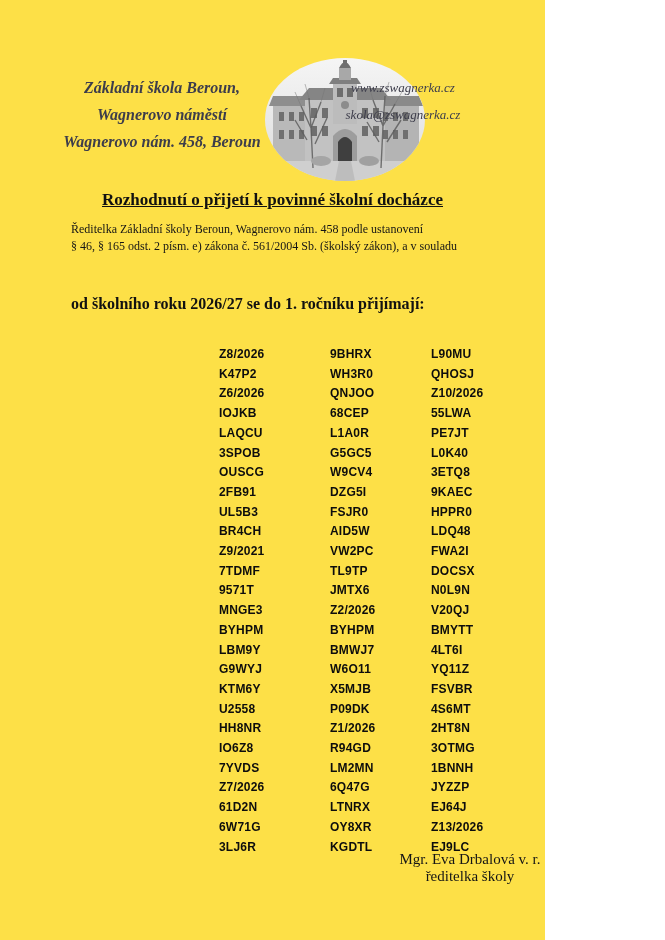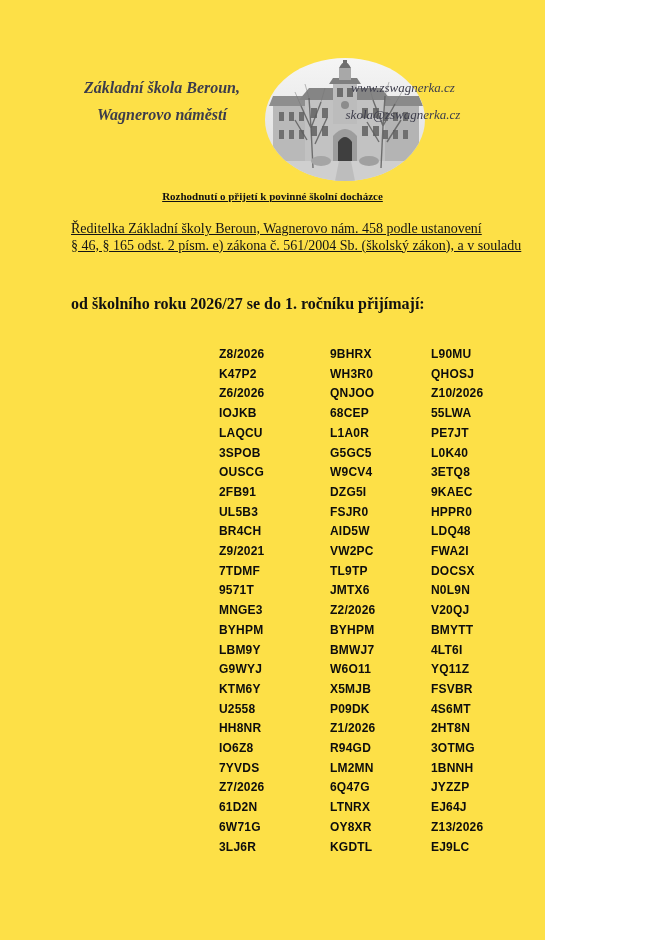--- a/index.html
+++ b/index.html
@@ -44,34 +44,33 @@
     top: 12px; left: 265px;
     width: 160px; height: 123px;
   }
   .photo-wrap svg { display: block; }
 
   
   .doc-title {
     position: absolute;
     top: 190px; left: 0; right: 0;
     text-align: center;
-    font-size: 11px;
+    font-size: 17px;
     font-weight: bold;
     text-decoration: underline;
     color: #111;
   }
 
   
   .paragraph {
     position: absolute;
     top: 221px; left: 71px; width: 545px;
-    font-size: 14px;
+    font-size: 12px;
     line-height: 16.5px;
     color: #151515;
-    text-decoration: underline;
   }
   .intro-line {
     position: absolute;
     top: 295px; left: 71px; width: 545px;
     font-size: 16px;
     font-weight: bold;
     color: #111;
   }
 
   
@@ -101,20 +100,21 @@
 </head>
 <body>
 
 <div class="page">
 
   <div class="header">
 
     <div class="school-block">
       <div>Základní škola Beroun,</div>
       <div>Wagnerovo náměstí</div>
+      <div>Wagnerovo nám. 458, Beroun</div>
     </div>
 
     <div class="photo-wrap">
       <svg width="160" height="123" viewBox="0 0 160 123">
         <defs>
           <clipPath id="ovalClip">
               <ellipse cx="80" cy="61.5" rx="80" ry="61.5"></ellipse>
             </clipPath>
           <linearGradient id="skyGrad" x1="0" y1="0" x2="0" y2="1">
             <stop offset="0" stop-color="#f5f5f5"></stop>
@@ -275,14 +275,18 @@
       <div>LTNRX</div>
       <div>EJ64J</div>
       <div>6W71G</div>
       <div>OY8XR</div>
       <div>Z13/2026</div>
       <div>3LJ6R</div>
       <div>KGDTL</div>
       <div>EJ9LC</div>
     </div>
 
+  <div class="signature">
+    <div>Mgr. Eva Drbalová v. r.</div>
+    <div>ředitelka školy</div>
+  </div>
 
 </div>
 
 </body></html>

